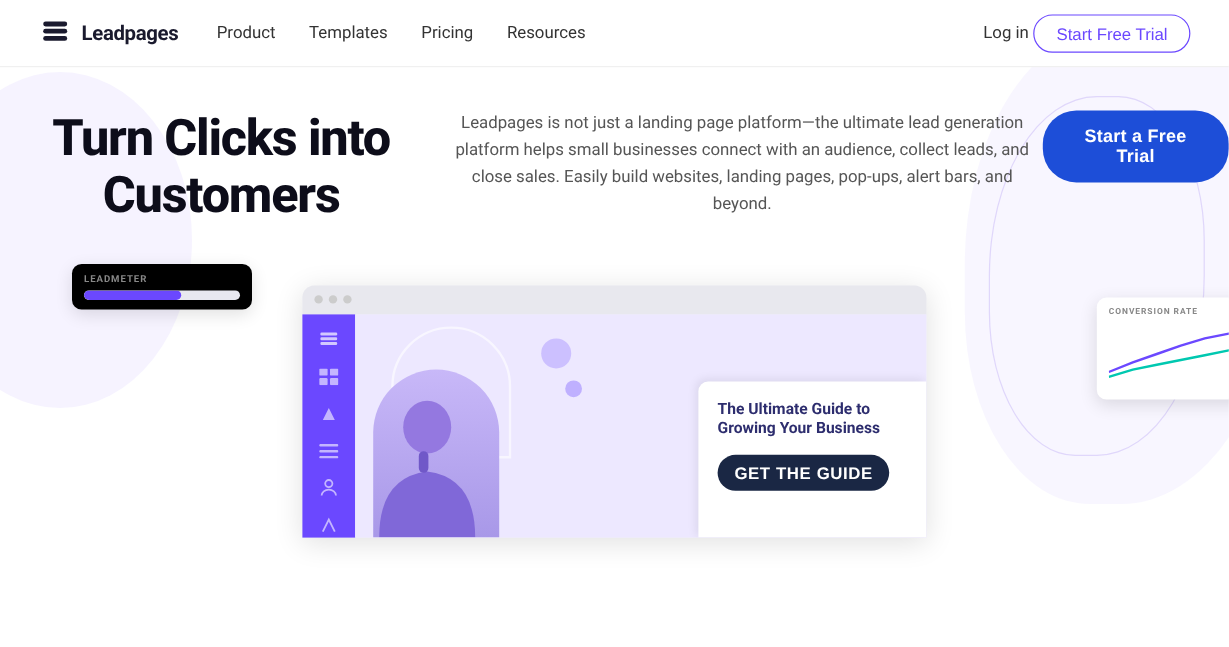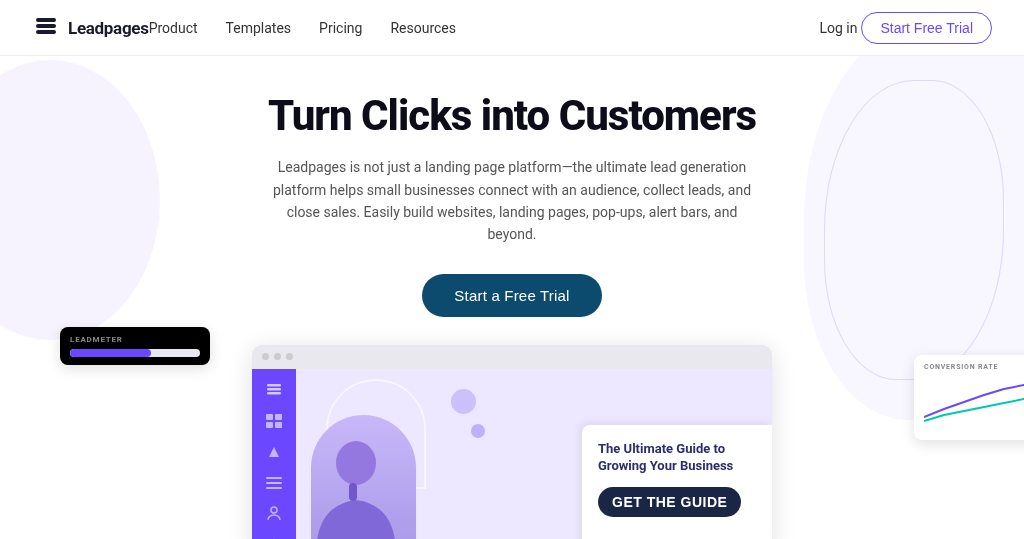--- a/index.html
+++ b/index.html
@@ -20,20 +20,21 @@
       padding: 0 32px;
       height: 56px;
       background: #fff;
       border-bottom: 1px solid #f0f0f0;
       position: relative;
       z-index: 10;
     }
     .nav-left {
       display: flex;
       align-items: center;
+      gap: 32px;
     }
     .logo {
       display: flex;
       align-items: center;
       gap: 8px;
     }
     .logo-icon {
       width: 28px;
       height: 28px;
     }
@@ -71,22 +72,22 @@
       border-radius: 24px;
       padding: 7px 18px;
       cursor: pointer;
       font-weight: 500;
       background: #fff;
     }
 
     
     .hero {
       display: flex;
-      flex-direction: column;
-      align-items: center;
+      flex-direction: row;
+      align-items: flex-start;
       padding-top: 36px;
       position: relative;
       z-index: 5;
     }
     .hero-title {
       font-size: 42px;
       font-weight: 800;
       color: #0d0d1a;
       text-align: center;
       letter-spacing: -1px;
@@ -95,27 +96,27 @@
     }
     .hero-subtitle {
       font-size: 14px;
       color: #555;
       text-align: center;
       max-width: 500px;
       line-height: 1.6;
       margin-bottom: 28px;
     }
     .cta-btn {
-      background: #0c4a6e;
+      background: #1d4ed8;
       color: #fff;
       border: none;
       border-radius: 28px;
       padding: 13px 32px;
       font-size: 15px;
-      font-weight: 400;
+      font-weight: 700;
       cursor: pointer;
       letter-spacing: 0.2px;
     }
 
     
     .preview-section {
       position: relative;
       margin-top: 28px;
       display: flex;
       justify-content: center;

